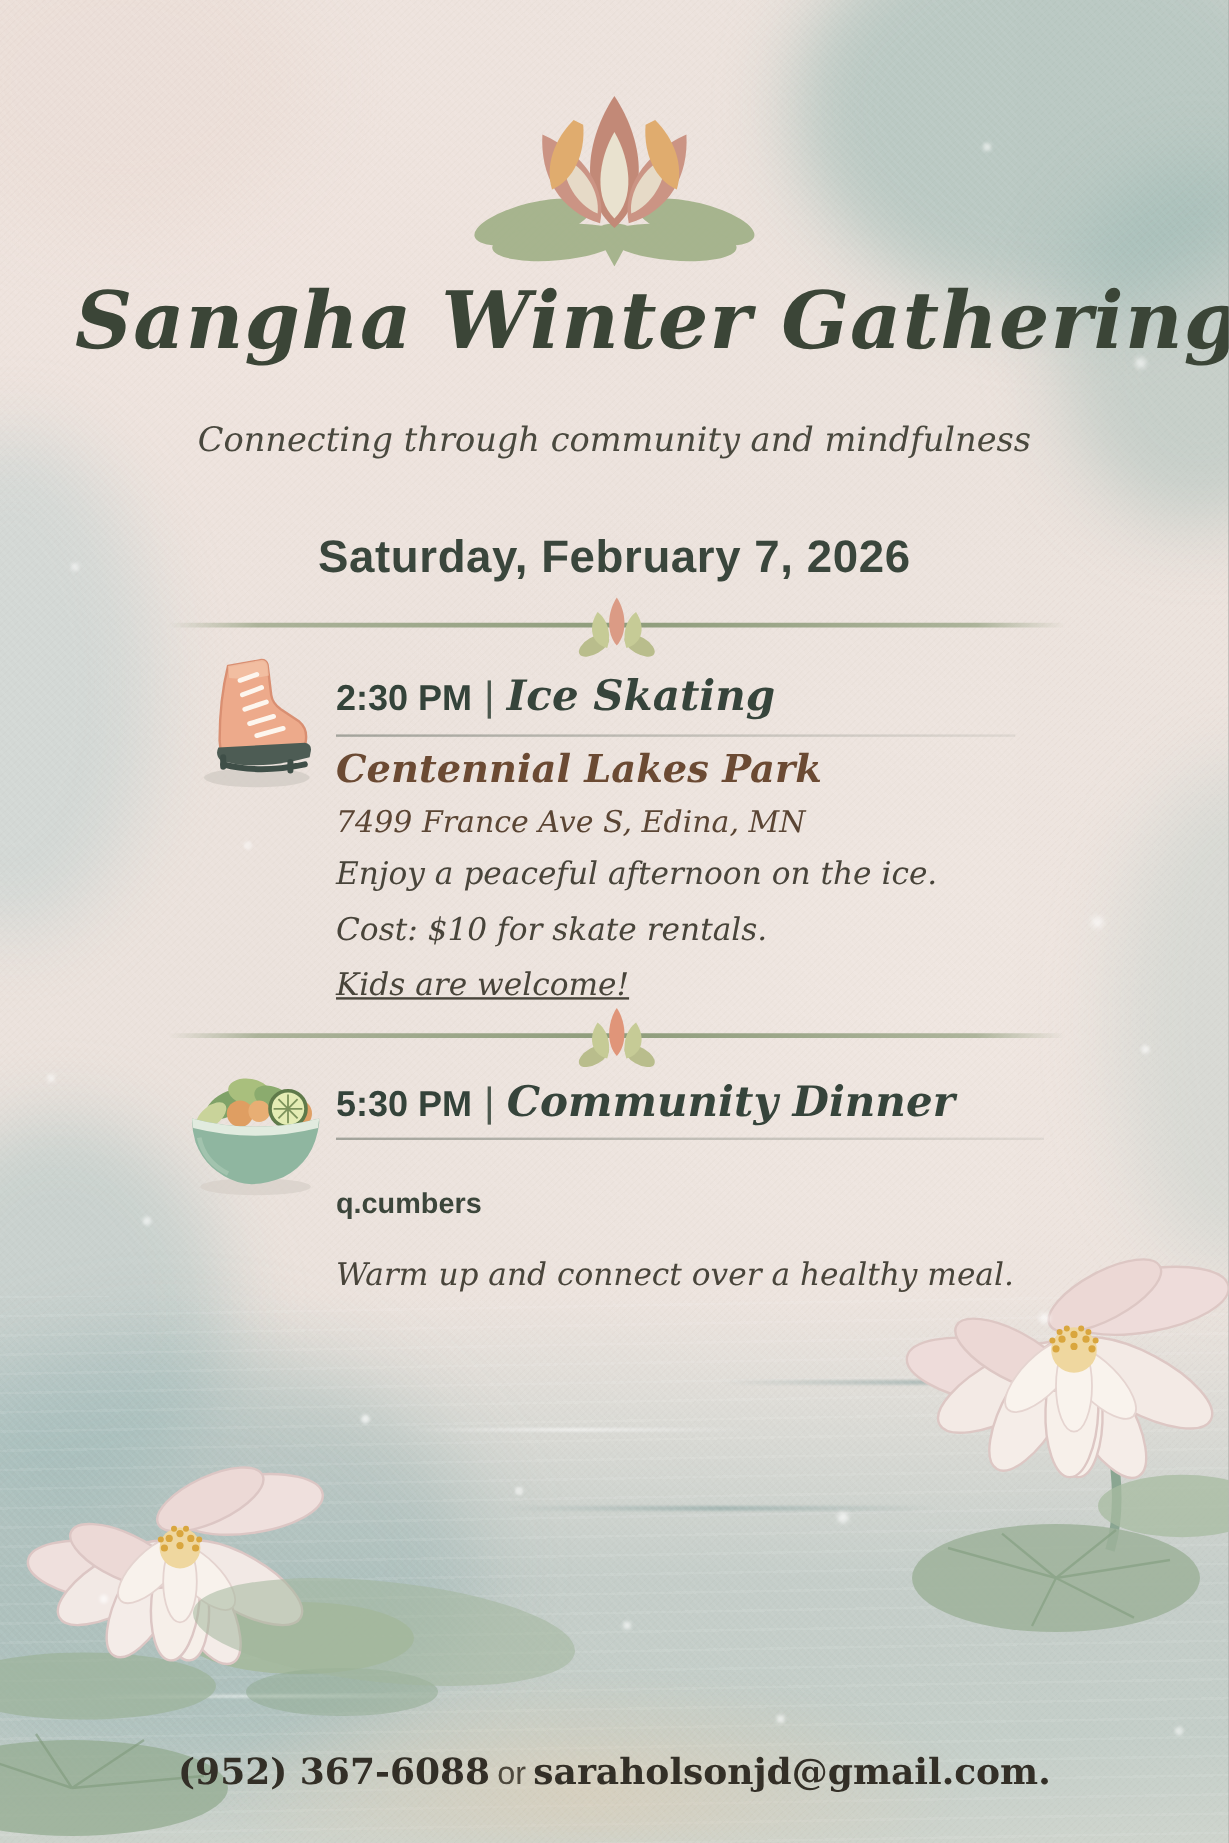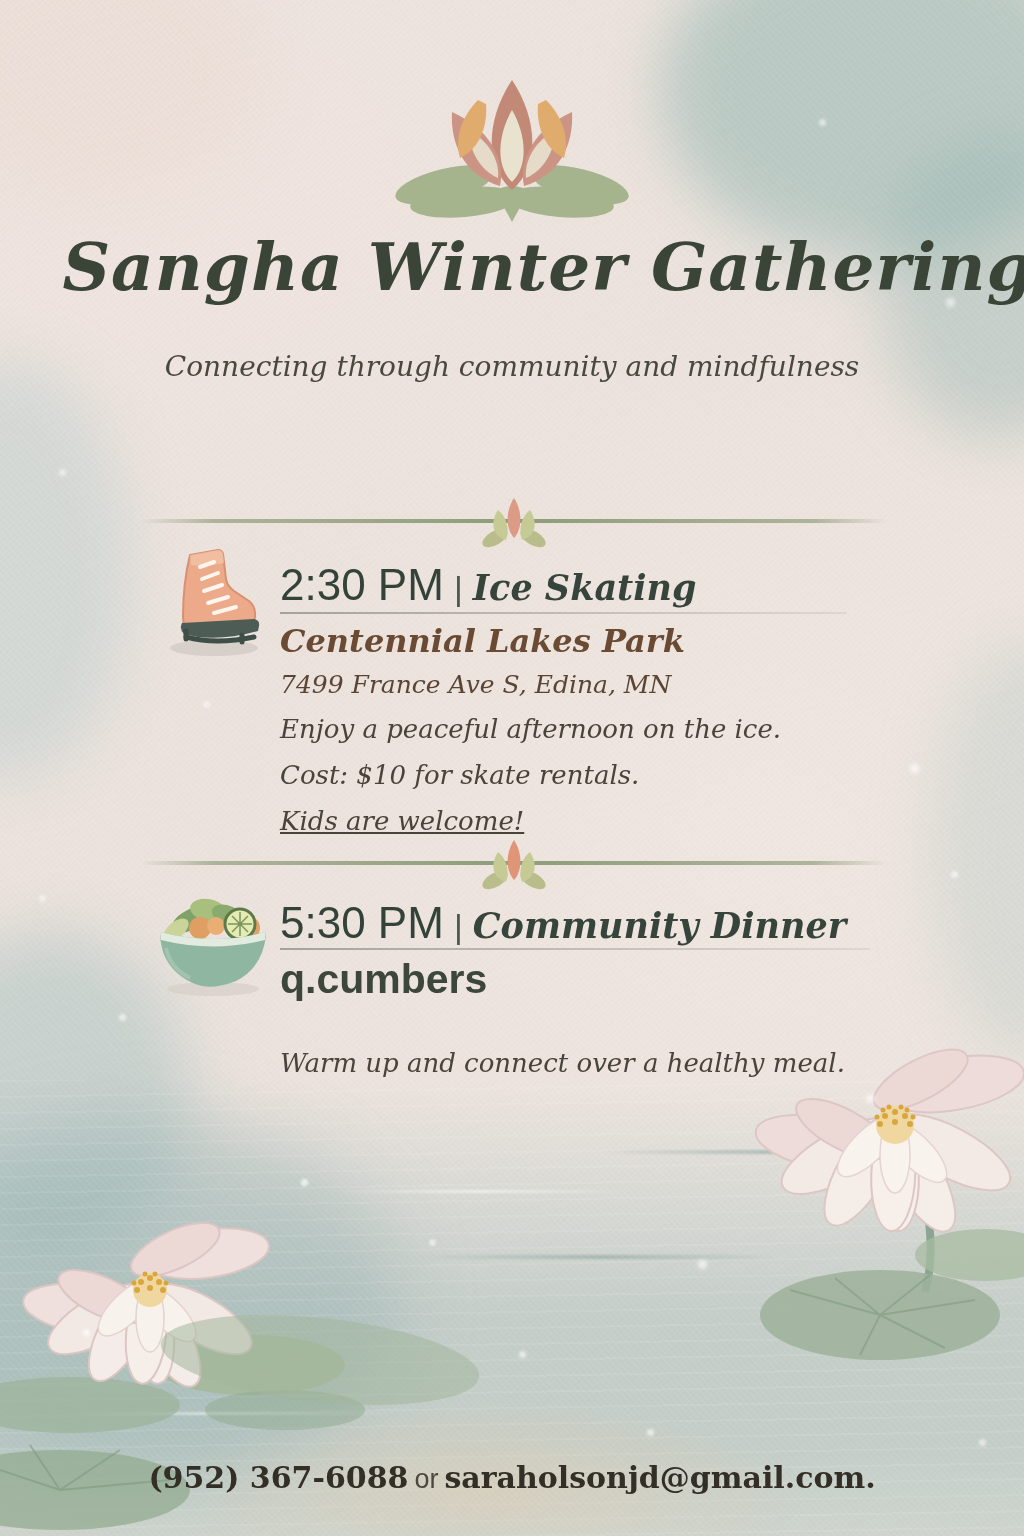--- a/index.html
+++ b/index.html
@@ -51,25 +51,25 @@
   .title{top:228px;font-size:66px;font-style:italic;font-weight:700;color:#3b4537;letter-spacing:1px;padding-left:36px;}
   .subtitle{top:350px;font-size:28px;font-style:italic;color:#49483e;}
   .date{top:444px;font-family:"Liberation Sans",sans-serif;font-weight:700;font-size:38px;color:#3a463c;letter-spacing:.5px;}
 
   .divider{position:absolute;height:4px;border-radius:2px;pointer-events:none;
     background:linear-gradient(90deg, rgba(130,148,110,0), rgba(130,148,110,.6) 10%,
       rgba(118,138,98,.8) 50%, rgba(130,148,110,.6) 90%, rgba(130,148,110,0));}
   .rule{position:absolute;height:2px;background:linear-gradient(90deg, rgba(90,100,90,.5), rgba(90,100,90,.1));}
 
   .evt-title{position:absolute;left:280px;white-space:nowrap;}
-  .evt-time{font-family:"Liberation Sans",sans-serif;font-weight:400;font-size:44px;color:#34433a;}
+  .evt-time{font-family:"Liberation Sans",sans-serif;font-weight:700;font-size:30px;color:#34433a;}
   .evt-pipe{font-family:"Liberation Sans",sans-serif;font-weight:400;font-size:34px;color:#4c584e;padding:0 10px;}
   .evt-name{font-style:italic;font-weight:700;font-size:35px;color:#36443b;}
   .venue-brown{position:absolute;left:280px;font-style:italic;font-weight:700;font-size:32px;color:#6b4a33;}
-  .venue-dark{position:absolute;left:280px;font-family:"Liberation Sans",sans-serif;font-weight:700;font-size:41px;color:#3c463b;}
+  .venue-dark{position:absolute;left:280px;font-family:"Liberation Sans",sans-serif;font-weight:700;font-size:24px;color:#3c463b;margin-top:34px;}
   .addr{position:absolute;left:280px;font-style:italic;font-size:25px;}
   .addr.a1{color:#5a4534;}
   .addr.a2{color:#424d3e;}
   .desc{position:absolute;left:280px;font-style:italic;font-size:26px;color:#48443a;}
 
   .footer1{top:1424px;font-family:"Liberation Sans",sans-serif;font-size:28px;color:#5c5244;}
   .footer2{top:1460px;font-size:30px;color:#38342b;}
   .footer2 .b{font-weight:700;color:#332f27;}
   .footer2 .sep{font-family:"Liberation Sans",sans-serif;font-size:27px;color:#4d483d;padding:0 6px;}
 
@@ -211,20 +211,21 @@
       </g>
       <g fill="#e0ac6e">
         <path d="M86,28 C70,44 62,66 68,86 C86,78 96,56 94,32 Z"></path>
         <path d="M154,28 C170,44 178,66 172,86 C154,78 144,56 146,32 Z"></path>
       </g>
     </g>
   </svg>
 
   <div class="center title">Sangha Winter Gathering</div>
   <div class="center subtitle">Connecting through community and mindfulness</div>
+  <div class="center date">Saturday, February 7, 2026</div>
 
   <div class="divider" style="left:140px;top:519px;width:748px;"></div>
   <svg class="dec" style="left:478px;top:496px;" width="72" height="52" viewBox="0 0 72 52">
     <ellipse cx="17" cy="42" rx="14" ry="7" transform="rotate(-30 17 42)" fill="#b9bd8c"></ellipse>
     <ellipse cx="55" cy="42" rx="14" ry="7" transform="rotate(30 55 42)" fill="#b9bd8c"></ellipse>
     <path d="M20,14 C12,26 14,40 28,44 C32,32 28,20 20,14 Z" fill="#c6cb96"></path>
     <path d="M52,14 C60,26 58,40 44,44 C40,32 44,20 52,14 Z" fill="#c6cb96"></path>
     <path d="M36,2 C28,14 27,32 36,42 C45,32 44,14 36,2 Z" fill="#db9b85"></path>
   </svg>
 

